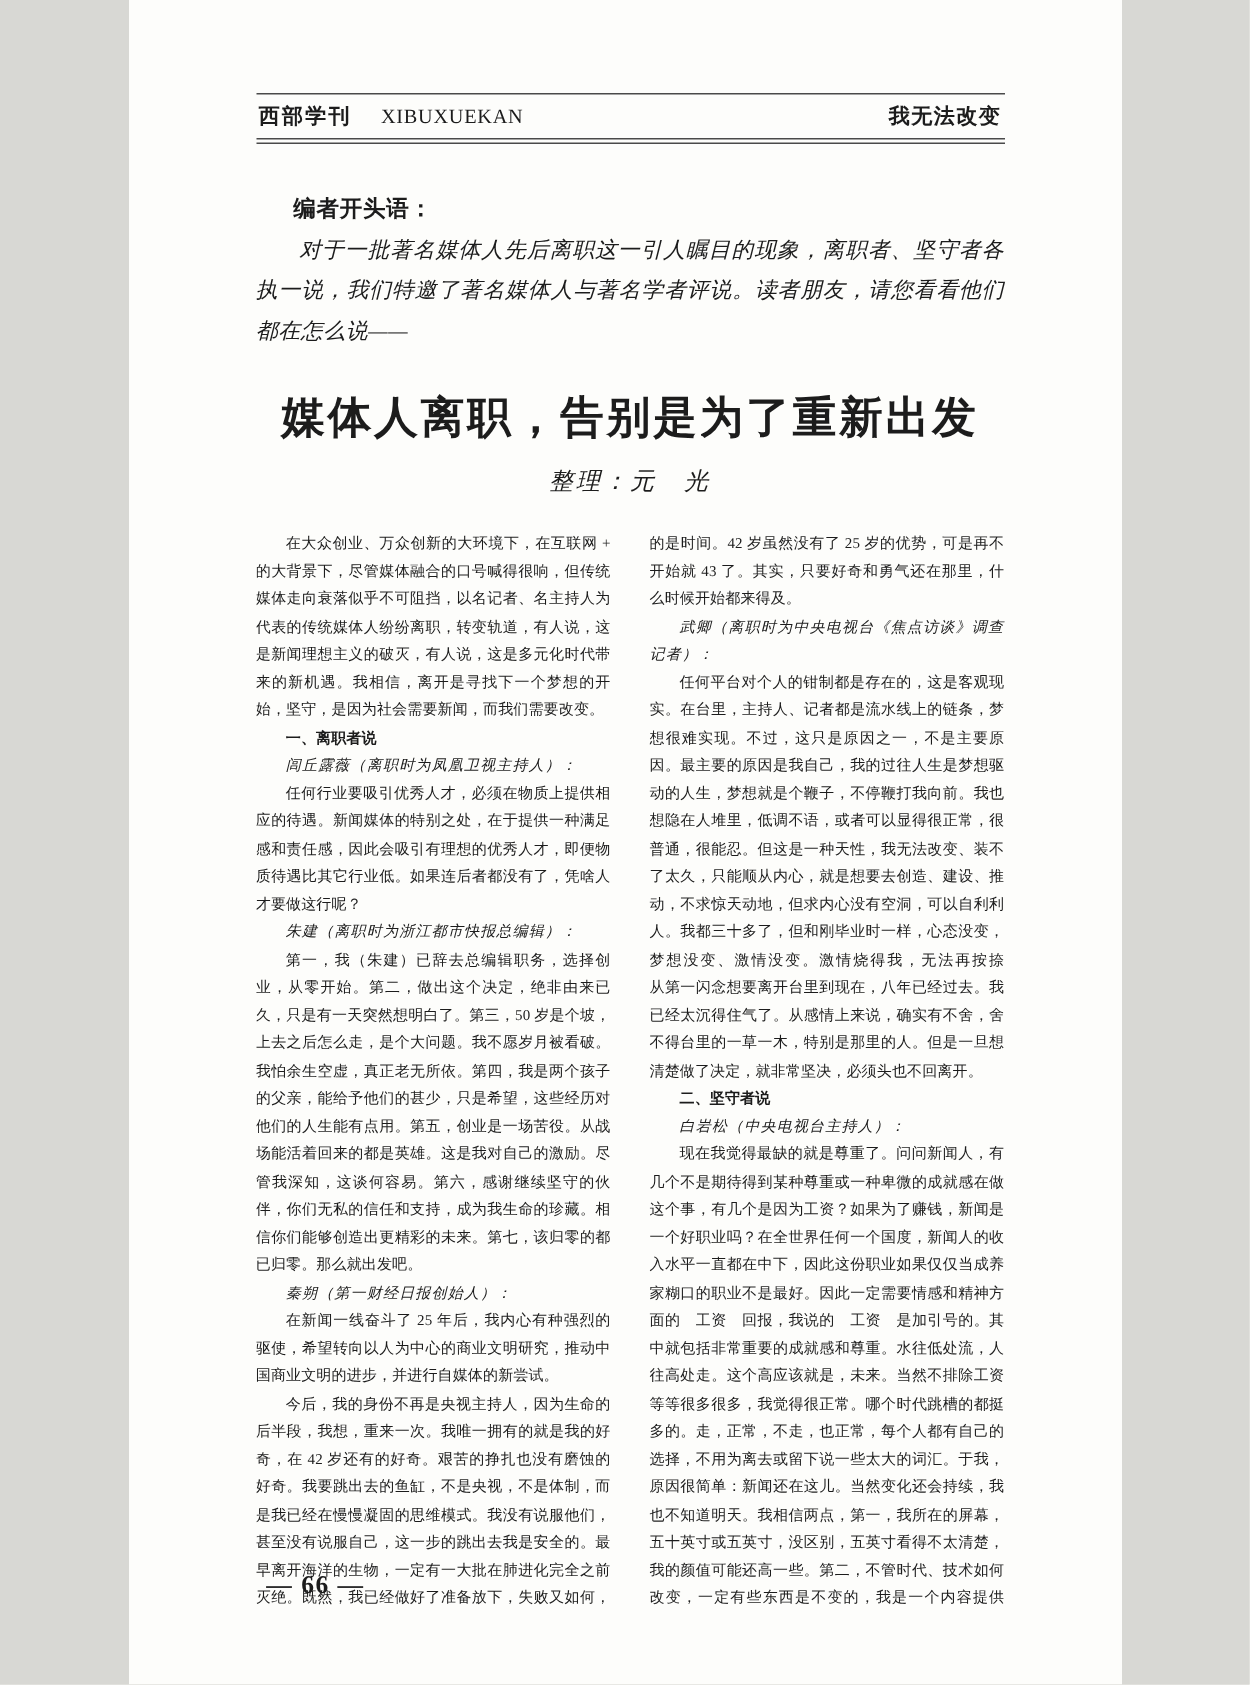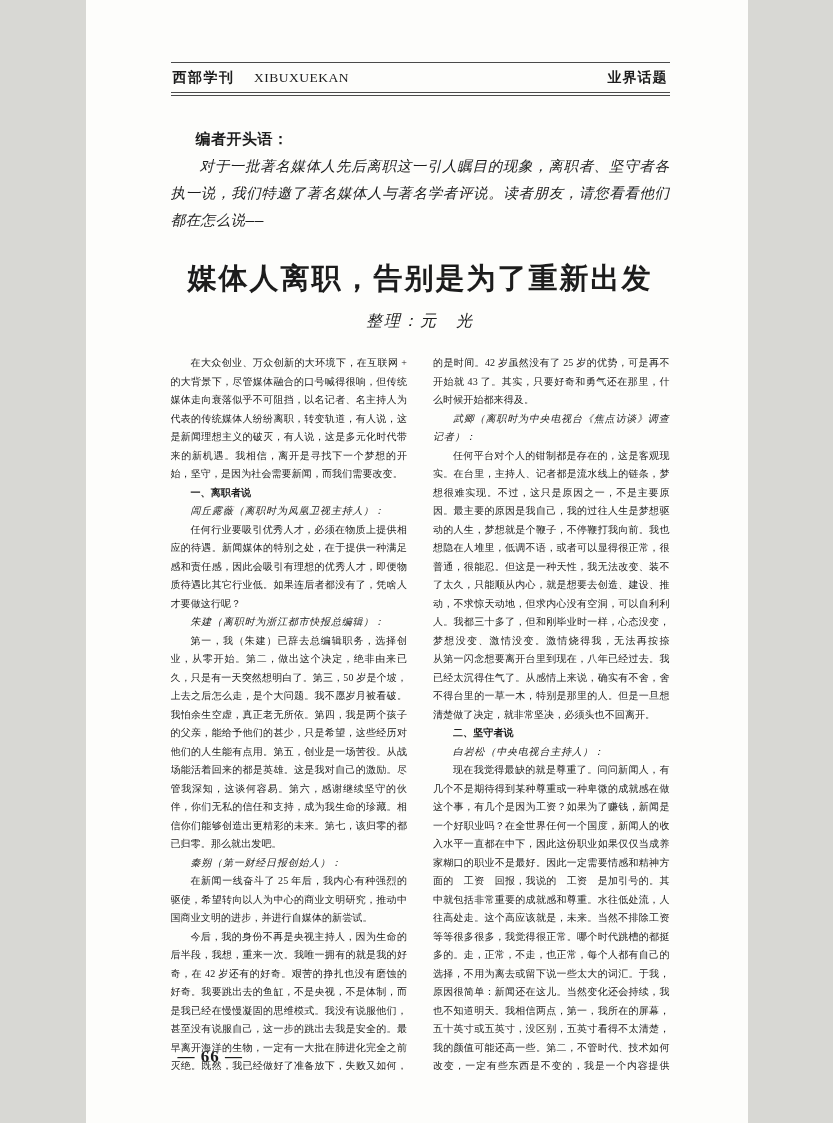--- a/index.html
+++ b/index.html
@@ -24,21 +24,20 @@
   .j-en { margin-left:16px; font-size:13.5px; letter-spacing:.5px; }
   .header-right { font-weight:bold; letter-spacing:1px; }
   .rule-double { height:4px; border-top:1px solid #4a4a4a; border-bottom:1px solid #4a4a4a; }
   
   .editor-note { margin-top:34px; }
   .note-label { font-size:15px; font-weight:bold; letter-spacing:.5px;padding-left:25px; }
   .note-text {
     margin-top:5px; font-size:14.5px; font-style:italic;
     line-height:27px; text-indent:2em; text-align:justify;
     letter-spacing:.5px;
-    font-family:Liberation Mono, monospace;
   }
   
   .title {
     margin-top:24px; text-align:center;
     font-size:29px; font-weight:700; letter-spacing:2px;
   }
   .byline {
     margin-top:12px; text-align:center;
     font-size:16px; font-style:italic; letter-spacing:2px;
   }
@@ -64,21 +63,21 @@
 
 <div class="page">
 
   <header>
     <div class="rule-top"></div>
     <div class="header-row">
       <div class="header-left">
         <span class="j-cn">西部学刊</span>
         <span class="j-en">XIBUXUEKAN</span>
       </div>
-      <div class="header-right">业界话题</div>
+      <div class="header-right">我无法改变</div>
     </div>
     <div class="rule-double"></div>
   </header>
 
   <section class="editor-note">
     <div class="note-label">编者开头语：</div>
     <p class="note-text">对于一批著名媒体人先后离职这一引人瞩目的现象，离职者、坚守者各执一说，我们特邀了著名媒体人与著名学者评说。读者朋友，请您看看他们都在怎么说——</p>
   </section>
 
   <h1 class="title">媒体人离职，告别是为了重新出发</h1>

